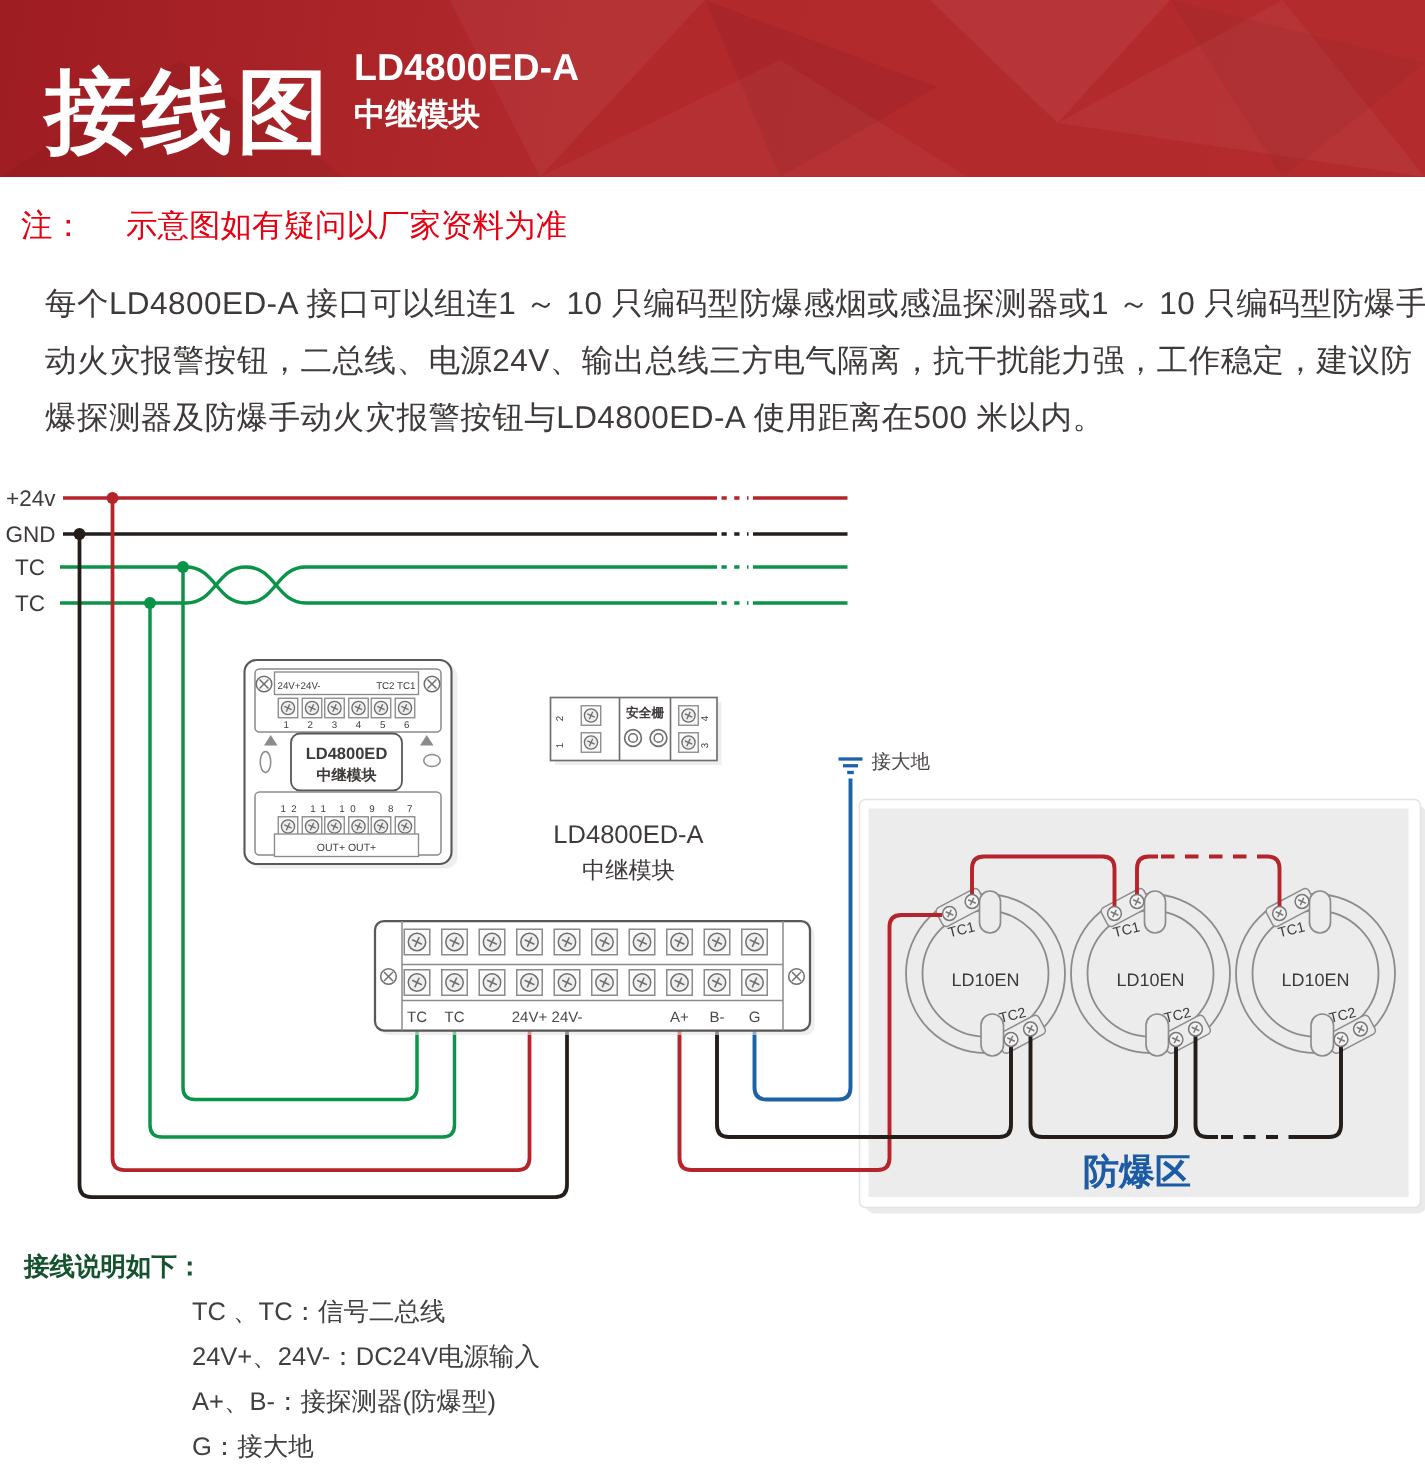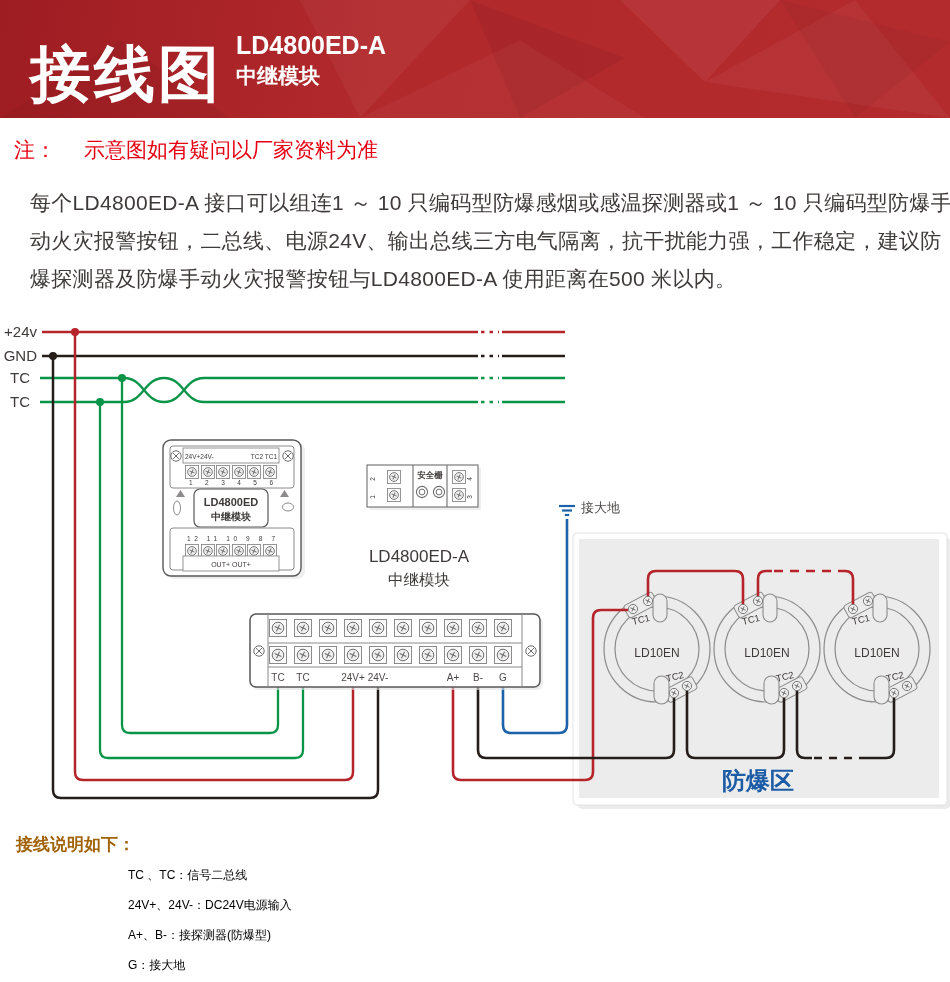--- a/index.html
+++ b/index.html
@@ -13,22 +13,22 @@
   .hdr-model{position:absolute;left:236px;top:31px;font-size:25px;font-weight:600;color:#fff;}
   .hdr-sub{position:absolute;left:236px;top:62px;font-size:21px;font-weight:600;color:#fff;}
   
   .note{position:absolute;left:14px;top:136px;font-size:21px;font-weight:400;color:#e60012;}
   .note .pfx{margin-right:28px;}
   .desc{position:absolute;left:14px;top:168px;width:926px;font-size:21px;line-height:38px;
         color:#3e3a39;letter-spacing:.3px;margin:16px;}
   
   .diag{position:absolute;left:0;top:315px;}
   
-  .lg-title{position:absolute;left:16px;top:833px;font-size:17px;font-weight:700;color:#a16207;text-align:center;}
-  .lg-items{position:absolute;left:128px;top:860px;font-size:12px;color:#000000;}
+  .lg-title{position:absolute;left:16px;top:833px;font-size:17px;font-weight:700;color:#14532d;text-align:center;}
+  .lg-items{position:absolute;left:128px;top:860px;font-size:17px;color:#404040;}
   .lg-items div{height:30px;line-height:30px;}
   text{font-family:"Liberation Sans","DejaVu Sans",sans-serif;}
 </style>
 </head>
 <body>
 
 <div class="page">
 
   <div class="hdr">
     <svg width="950" height="118">

